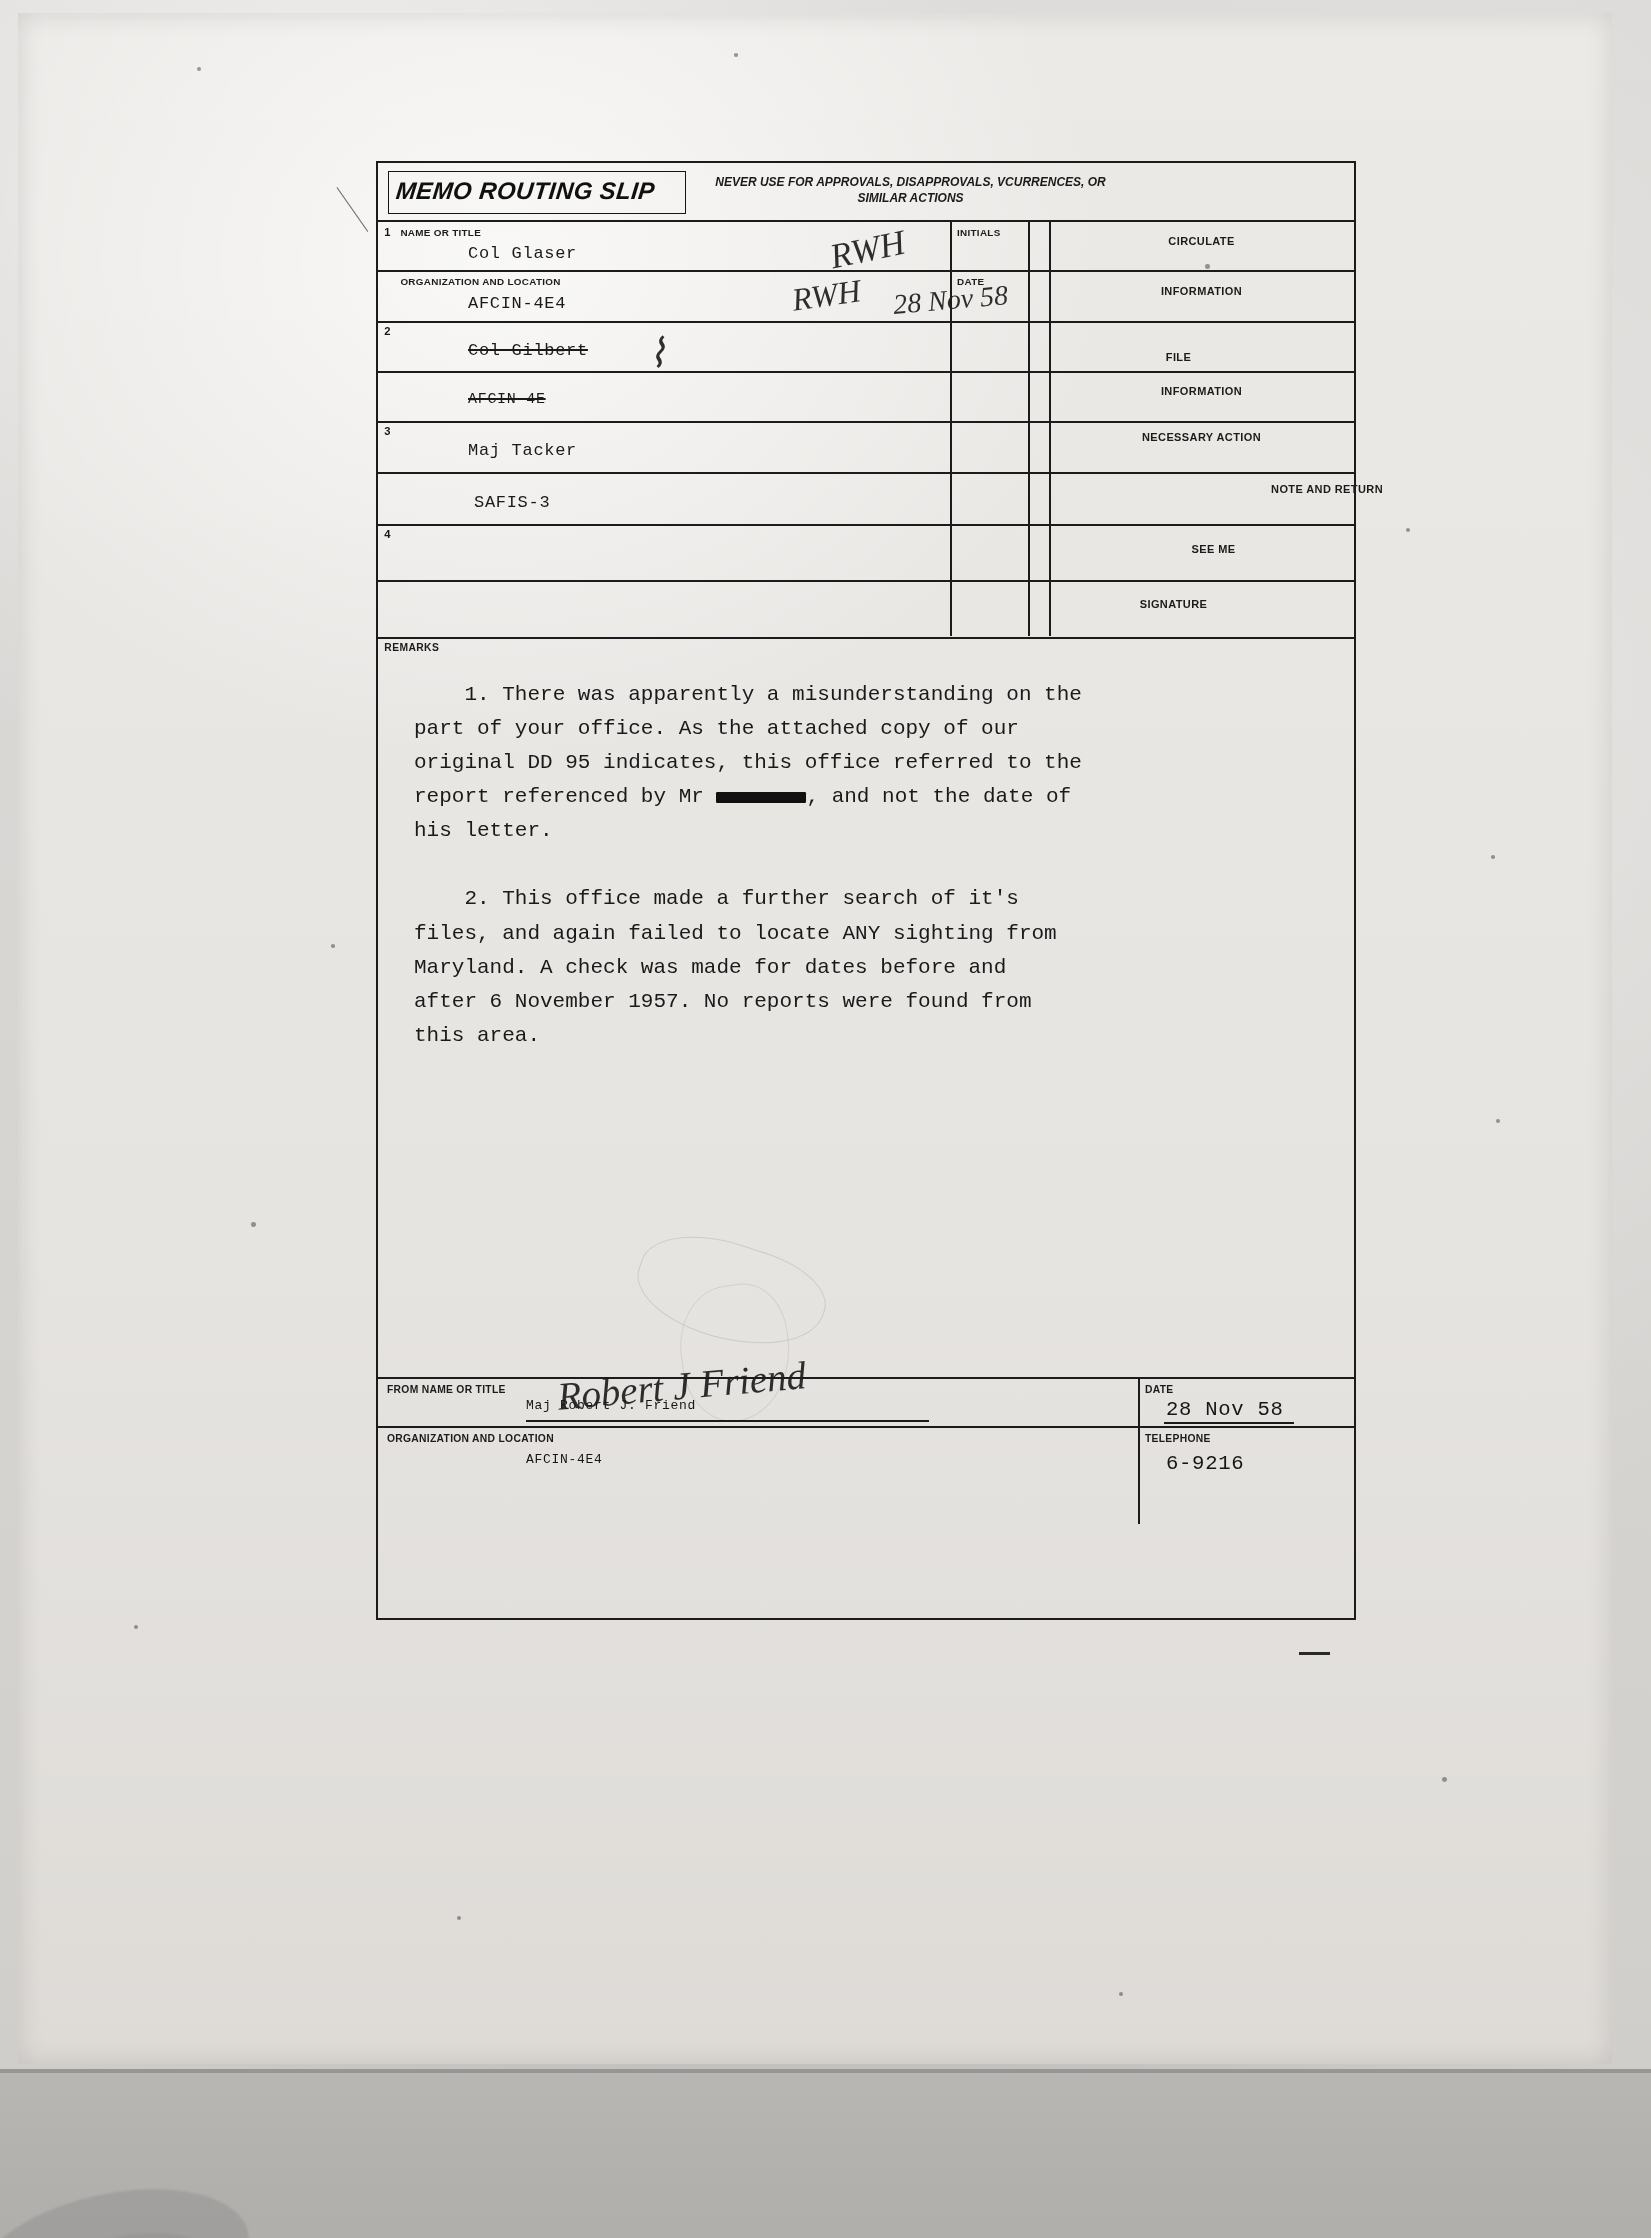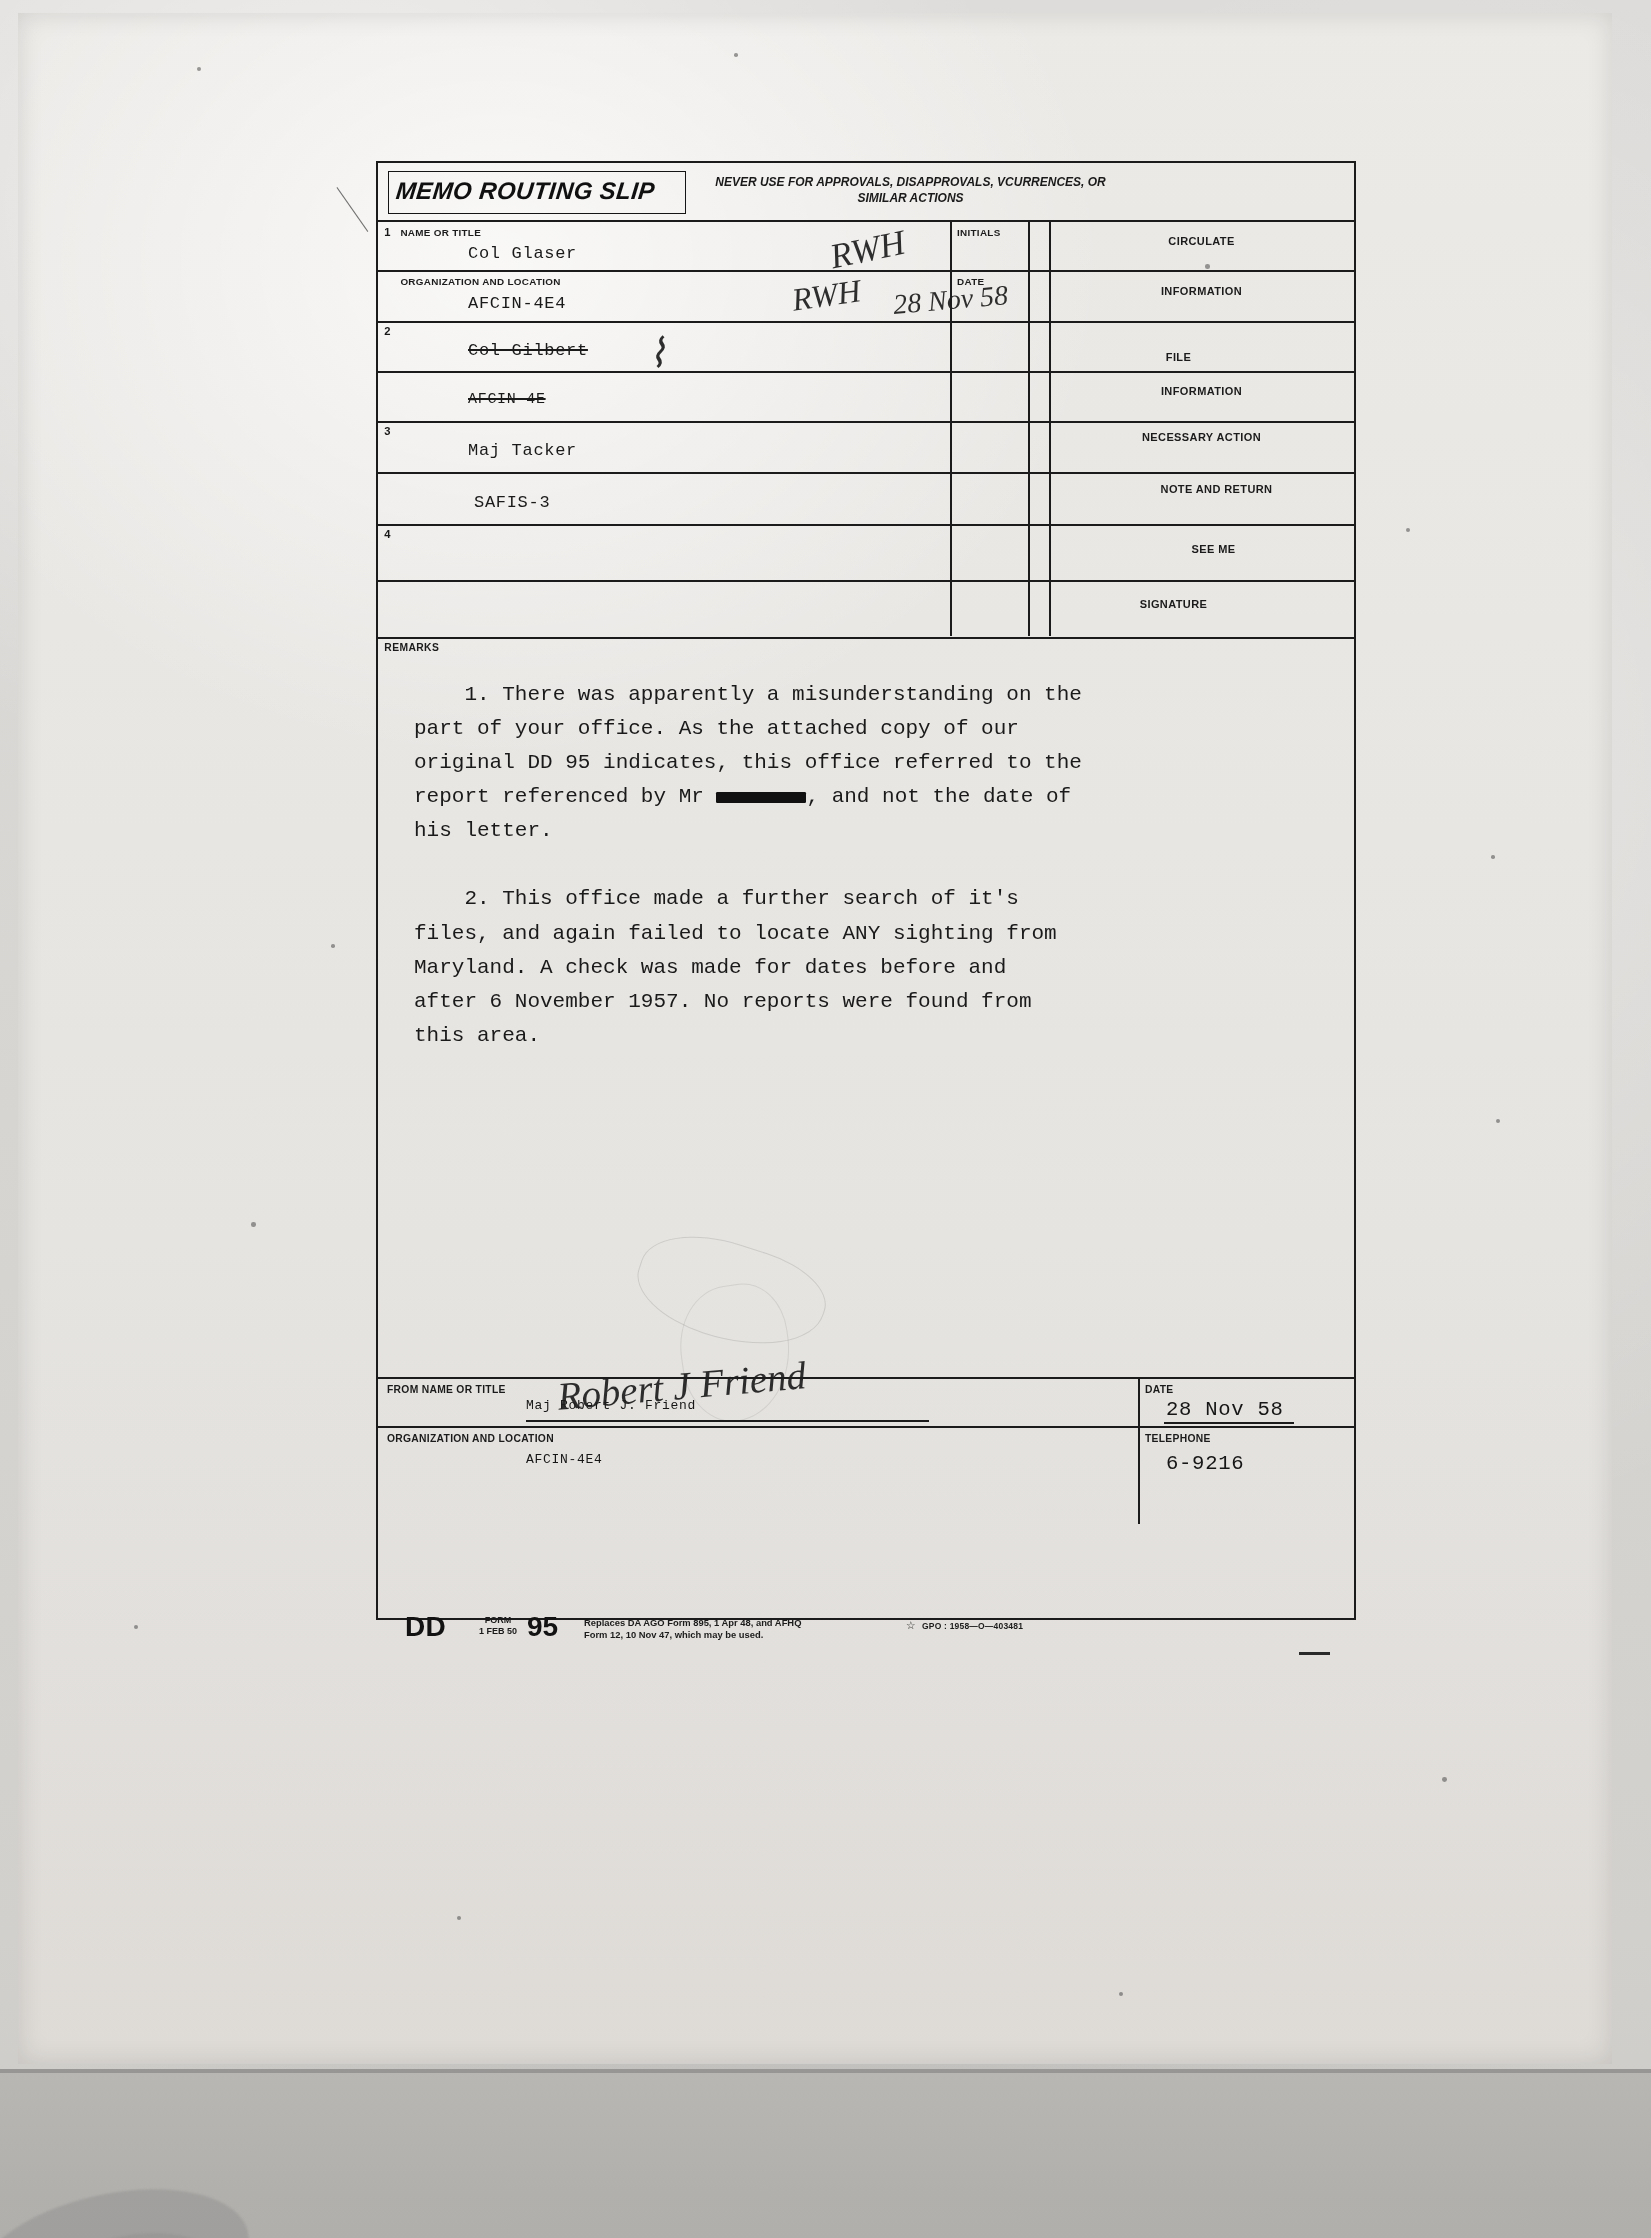--- a/index.html
+++ b/index.html
@@ -359,21 +359,21 @@
 
     <div class="fld-num" style="left:6.3px; top:365px;">4</div>
     <div class="typed" style="left:90px; top:381px;"></div>
     <div class="typed" style="left:90px; top:432px;"></div>
 
     <div class="rightcol-label" style="left:672px; top:72px; width:303px;">CIRCULATE</div>
     <div class="rightcol-label" style="left:672px; top:122px; width:303px;">INFORMATION</div>
     <div class="rightcol-label" style="left:672px; top:188px; width:257px;">FILE</div>
     <div class="rightcol-label" style="left:672px; top:222px; width:303px;">INFORMATION</div>
     <div class="rightcol-label" style="left:672px; top:268px; width:303px;">NECESSARY ACTION</div>
-    <div class="rightcol-label" style="left:672px; top:320px; width:333px;">NOTE AND RETURN</div>
+    <div class="rightcol-label" style="left:672px; top:320px; width:333px;text-align:right;">NOTE AND RETURN</div>
     <div class="rightcol-label" style="left:672px; top:380px; width:327px;">SEE ME</div>
     <div class="rightcol-label" style="left:672px; top:435px; width:247px;">SIGNATURE</div>
 
     <div style="position:absolute; left:0; top:475px; width:100%; height:739px;">
       <div id="remarks-label">REMARKS</div>
       <div id="remarks-body"><span>    1. There was apparently a misunderstanding on the
 part of your office. As the attached copy of our
 original DD 95 indicates, this office referred to the
 report referenced by Mr </span><span class="redact"></span><span>, and not the date of
 his letter.</span>
@@ -399,26 +399,17 @@
 
     <div class="bot-label" style="left:767px; top:1221px;">DATE</div>
     <div class="bot-val" style="left:788px; top:1235px; font-size:20.6px;">28 Nov 58</div>
     <div style="position:absolute; left:786px; top:1259px; width:130px; height:1.8px; background:#1b1b1b;"></div>
 
     <div class="bot-label" style="left:767px; top:1270px;">TELEPHONE</div>
     <div class="bot-val" style="left:788px; top:1289px; font-size:20.6px;">6-9216</div>
 
   </div>
 
-  <div id="dd-line">
-    <div id="dd-big">DD</div>
-    <div id="dd-form-lbl"><span>FORM</span><br><span>1 FEB 50</span></div>
-    <div id="dd-95">95</div>
-    <div id="dd-replaces" style="white-space:pre-line;">Replaces DA AGO Form 895, 1 Apr 48, and AFHQ
-Form 12, 10 Nov 47, which may be used.</div>
-    <div id="dd-star">☆</div>
-    <div id="dd-gpo">GPO : 1958—O—403481</div>
-  </div>
 
   <div id="dash-mark"></div>
 
 </div>
 
 
 </body></html>

